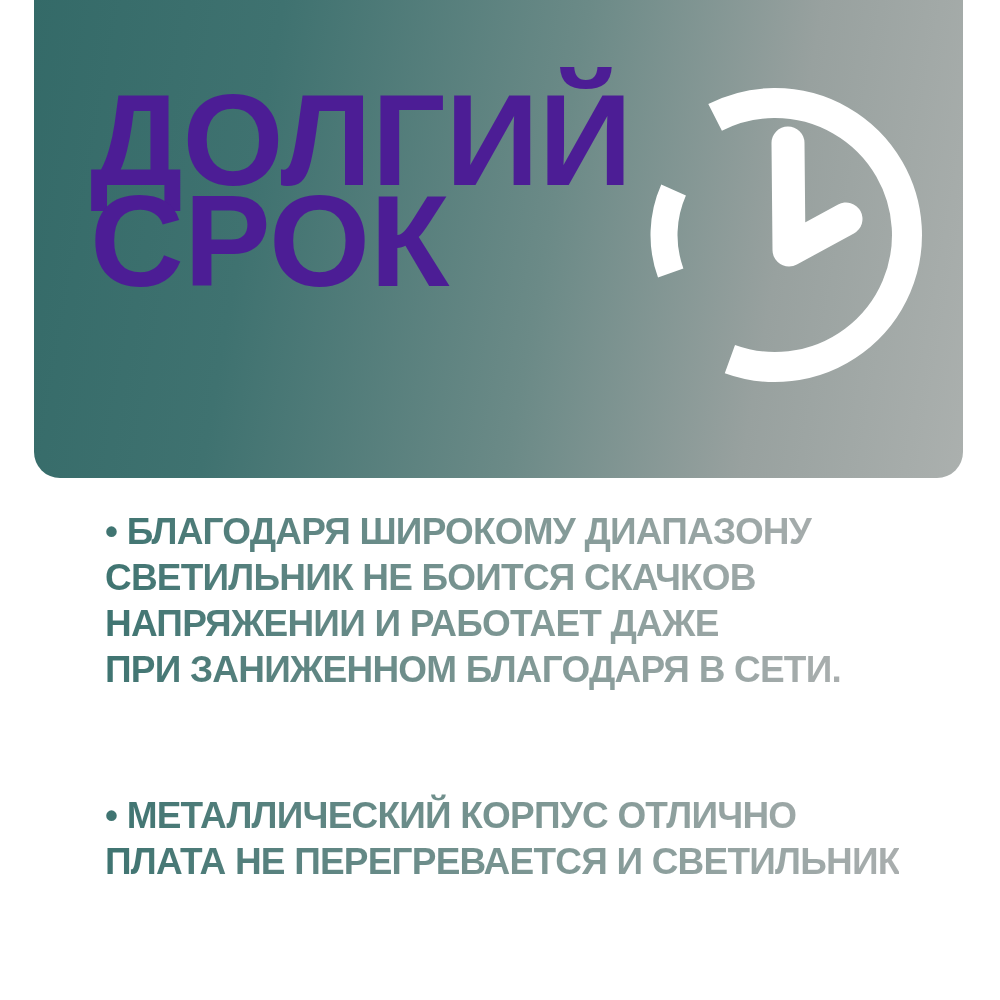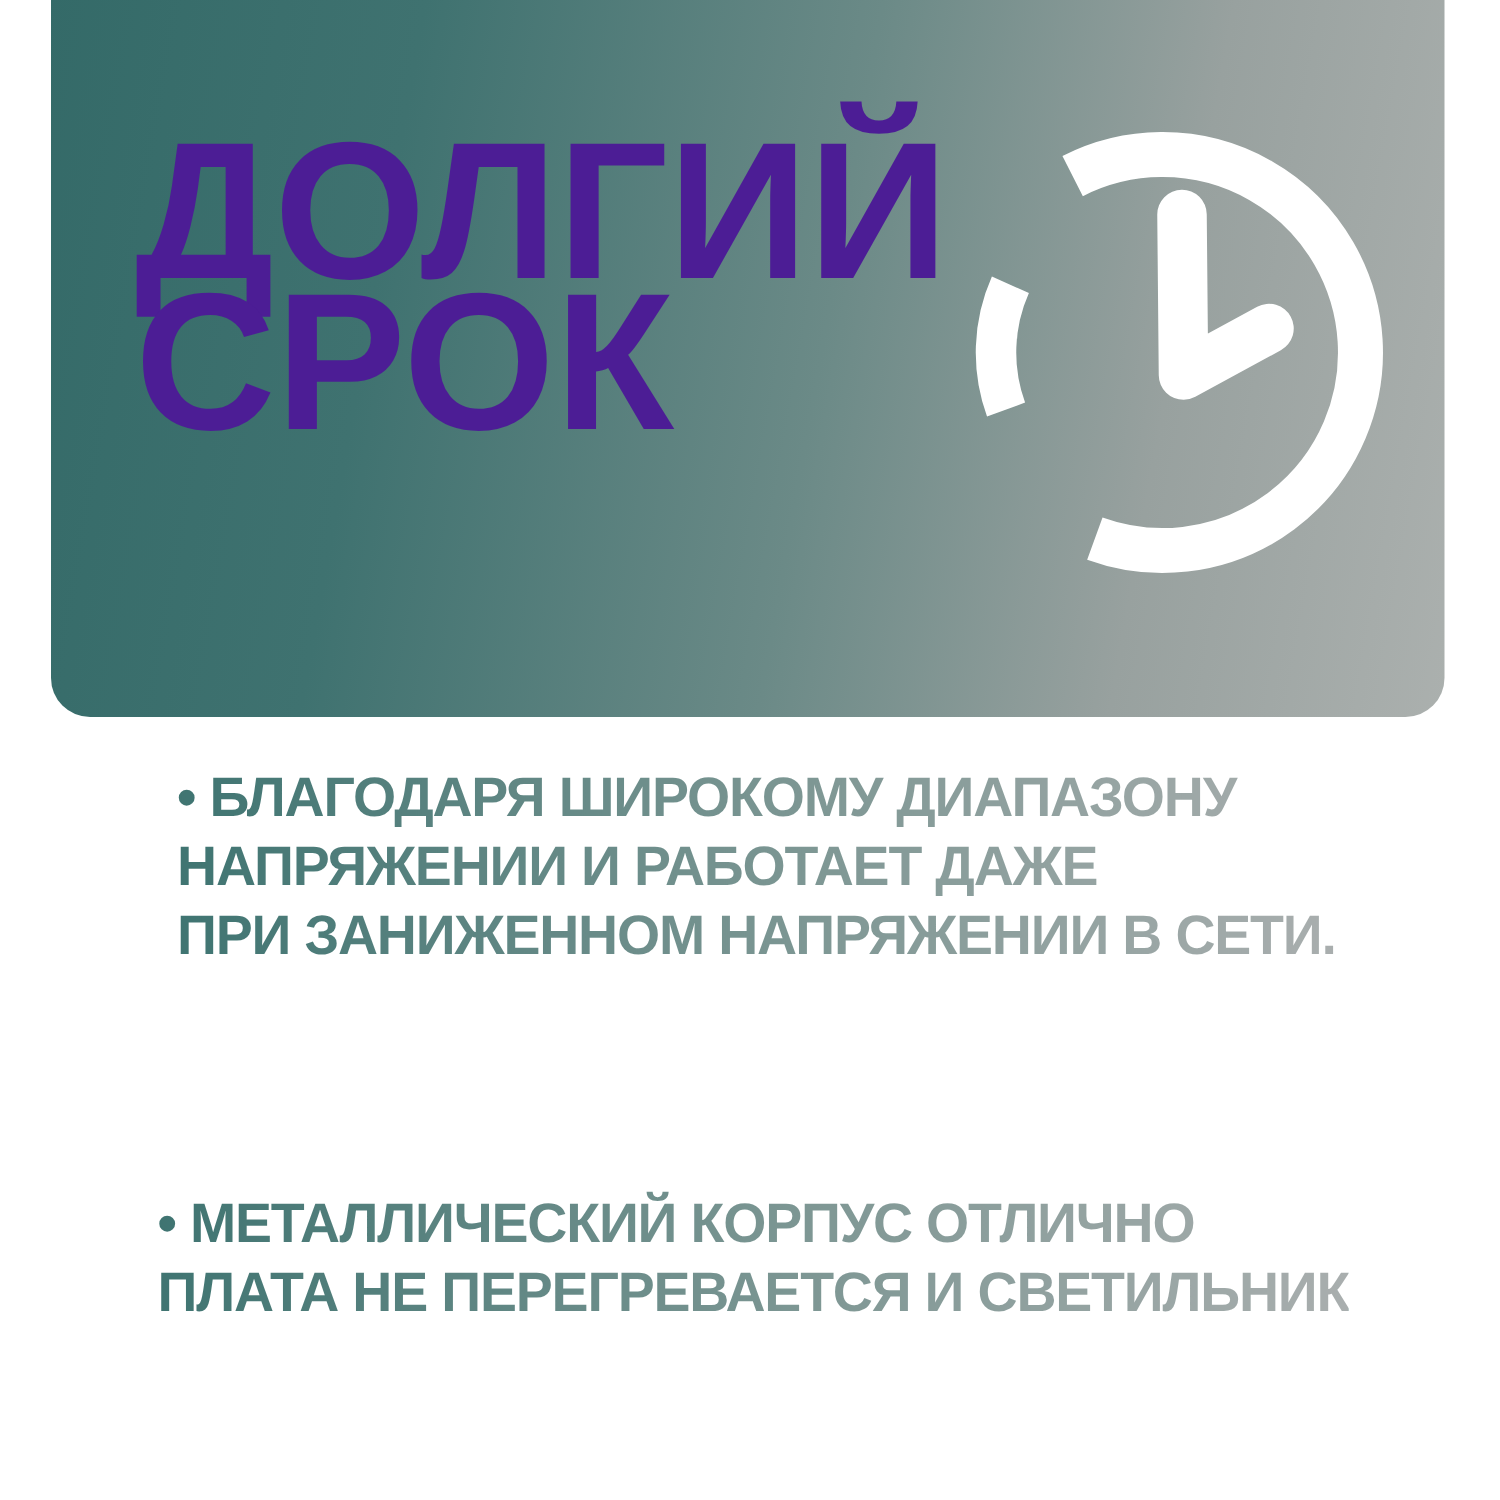--- a/index.html
+++ b/index.html
@@ -53,21 +53,21 @@
       background: linear-gradient(90deg,
         var(--txt-g1, #3f7471) 0%,
         var(--txt-g2, #7e9794) 55%,
         var(--txt-g3, #a9aeae) 100%);
       -webkit-background-clip: text;
       background-clip: text;
       -webkit-text-fill-color: transparent;
       color: transparent;
     }
   }
-  .para-1 { top: 509px; margin-left: 13px; }
+  .para-1 { top: 509px; }
   .para-2 { top: 793px; }
 </style>
 </head>
 <body>
 
 <div class="hero-card"></div>
 
 <div class="hero-title">
     <div class="hero-title-line">ДОЛГИЙ</div>
     <div class="hero-title-line">СРОК</div>
@@ -77,20 +77,21 @@
 
   <path d="M 115.1 59.4 A 132 132 0 1 1 129.9 301.1" fill="none" stroke="#ffffff" stroke-width="30" stroke-linecap="butt"></path>
 
   <path d="M 73.6 131.9 A 111 111 0 0 0 70.7 215" fill="none" stroke="#ffffff" stroke-width="27" stroke-linecap="butt"></path>
 
   <path d="M 188 85 L 189 192 L 246 161" fill="none" stroke="#ffffff" stroke-width="33" stroke-linecap="round" stroke-linejoin="round"></path>
 </svg>
 
 <div class="para para-1">
     <div class="para-line">• БЛАГОДАРЯ ШИРОКОМУ ДИАПАЗОНУ</div>
+    <div class="para-line">СВЕТИЛЬНИК НЕ БОИТСЯ СКАЧКОВ</div>
     <div class="para-line">НАПРЯЖЕНИИ И РАБОТАЕТ ДАЖЕ</div>
-    <div class="para-line">ПРИ ЗАНИЖЕННОМ НАПРЯЖЕНИИ В СЕТИ.</div>
+    <div class="para-line">ПРИ ЗАНИЖЕННОМ БЛАГОДАРЯ В СЕТИ.</div>
   </div>
 
 <div class="para para-2">
     <div class="para-line">• МЕТАЛЛИЧЕСКИЙ КОРПУС ОТЛИЧНО</div>
     <div class="para-line">ПЛАТА НЕ ПЕРЕГРЕВАЕТСЯ И СВЕТИЛЬНИК</div>
   </div>
 
 </body></html>

